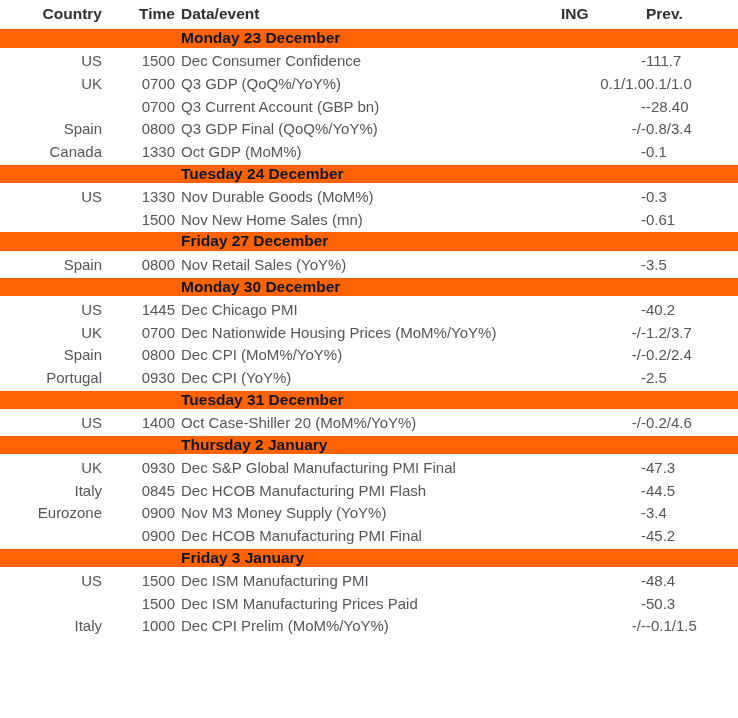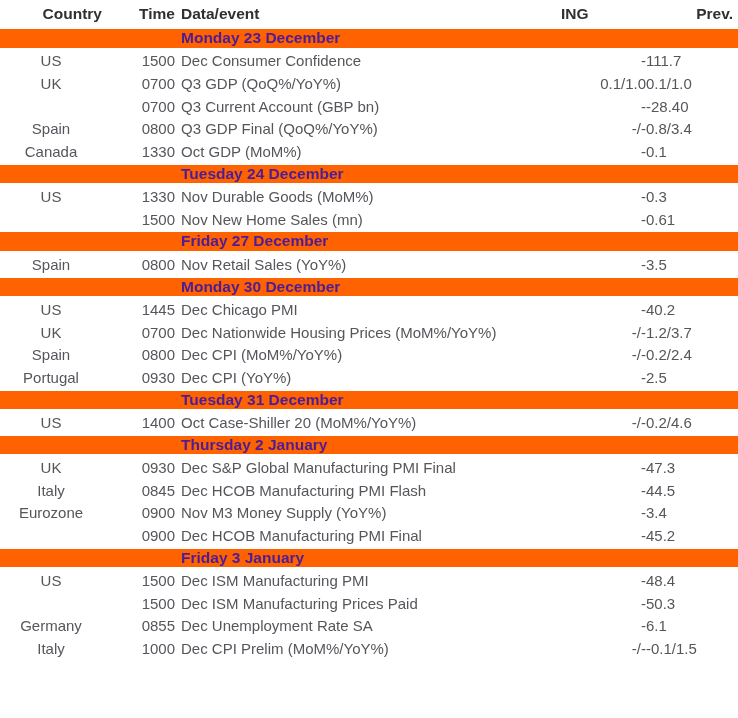--- a/index.html
+++ b/index.html
@@ -27,40 +27,40 @@
     font-size: 15.5px;
     font-weight: bold;
     color: #2f3033;
     vertical-align: middle;
     white-space: nowrap;
   }
   th.h-country { text-align: right; padding-right: 8px; }
   th.h-time    { text-align: right; }
   th.h-event   { text-align: left; padding-left: 6px; }
   th.h-ing     { text-align: left; }
-  th.h-prev    { text-align: right; padding-right: 5px; }
+  th.h-prev    { text-align: left; padding-right: 5px; }
 
   tbody td {
     height: 22.6px;
     padding: 0;
     font-size: 15px;
     color: #55565b;
     vertical-align: middle;
     white-space: nowrap;
     overflow: hidden;
   }
-  td.country { text-align: center; padding-right: 8px; }
+  td.country { text-align: right; padding-right: 8px; }
   td.time    { text-align: right; }
   td.event   { text-align: left; padding-left: 6px; }
   td.ing     { text-align: right; }
   td.prev    { text-align: left; padding-right: 5px; }
 
   tr.section-row td {
     background: #ff6200;
-    color: #4c1d95;
+    color: #0f172a;
     font-weight: bold;
     font-size: 15.5px;
     text-align: left;
     padding-left: 181px;
     height: 18.6px;
     line-height: 18.6px;
     border-top: 2px solid #ffffff;
     border-bottom: 2px solid #ffffff;
   }
 </style>
@@ -234,27 +234,20 @@
           <td class="prev">48.4</td>
         </tr>
         <tr>
           <td class="country"></td>
           <td class="time">1500</td>
           <td class="event">Dec ISM Manufacturing Prices Paid</td>
           <td class="ing">-</td>
           <td class="prev">50.3</td>
         </tr>
         <tr>
-          <td class="country">Germany</td>
-          <td class="time">0855</td>
-          <td class="event">Dec Unemployment Rate SA</td>
-          <td class="ing">-</td>
-          <td class="prev">6.1</td>
-        </tr>
-        <tr>
           <td class="country">Italy</td>
           <td class="time">1000</td>
           <td class="event">Dec CPI Prelim (MoM%/YoY%)</td>
           <td class="ing">-/-</td>
           <td class="prev">-0.1/1.5</td>
         </tr>
       </tbody>
   </table>
 </div>
 

